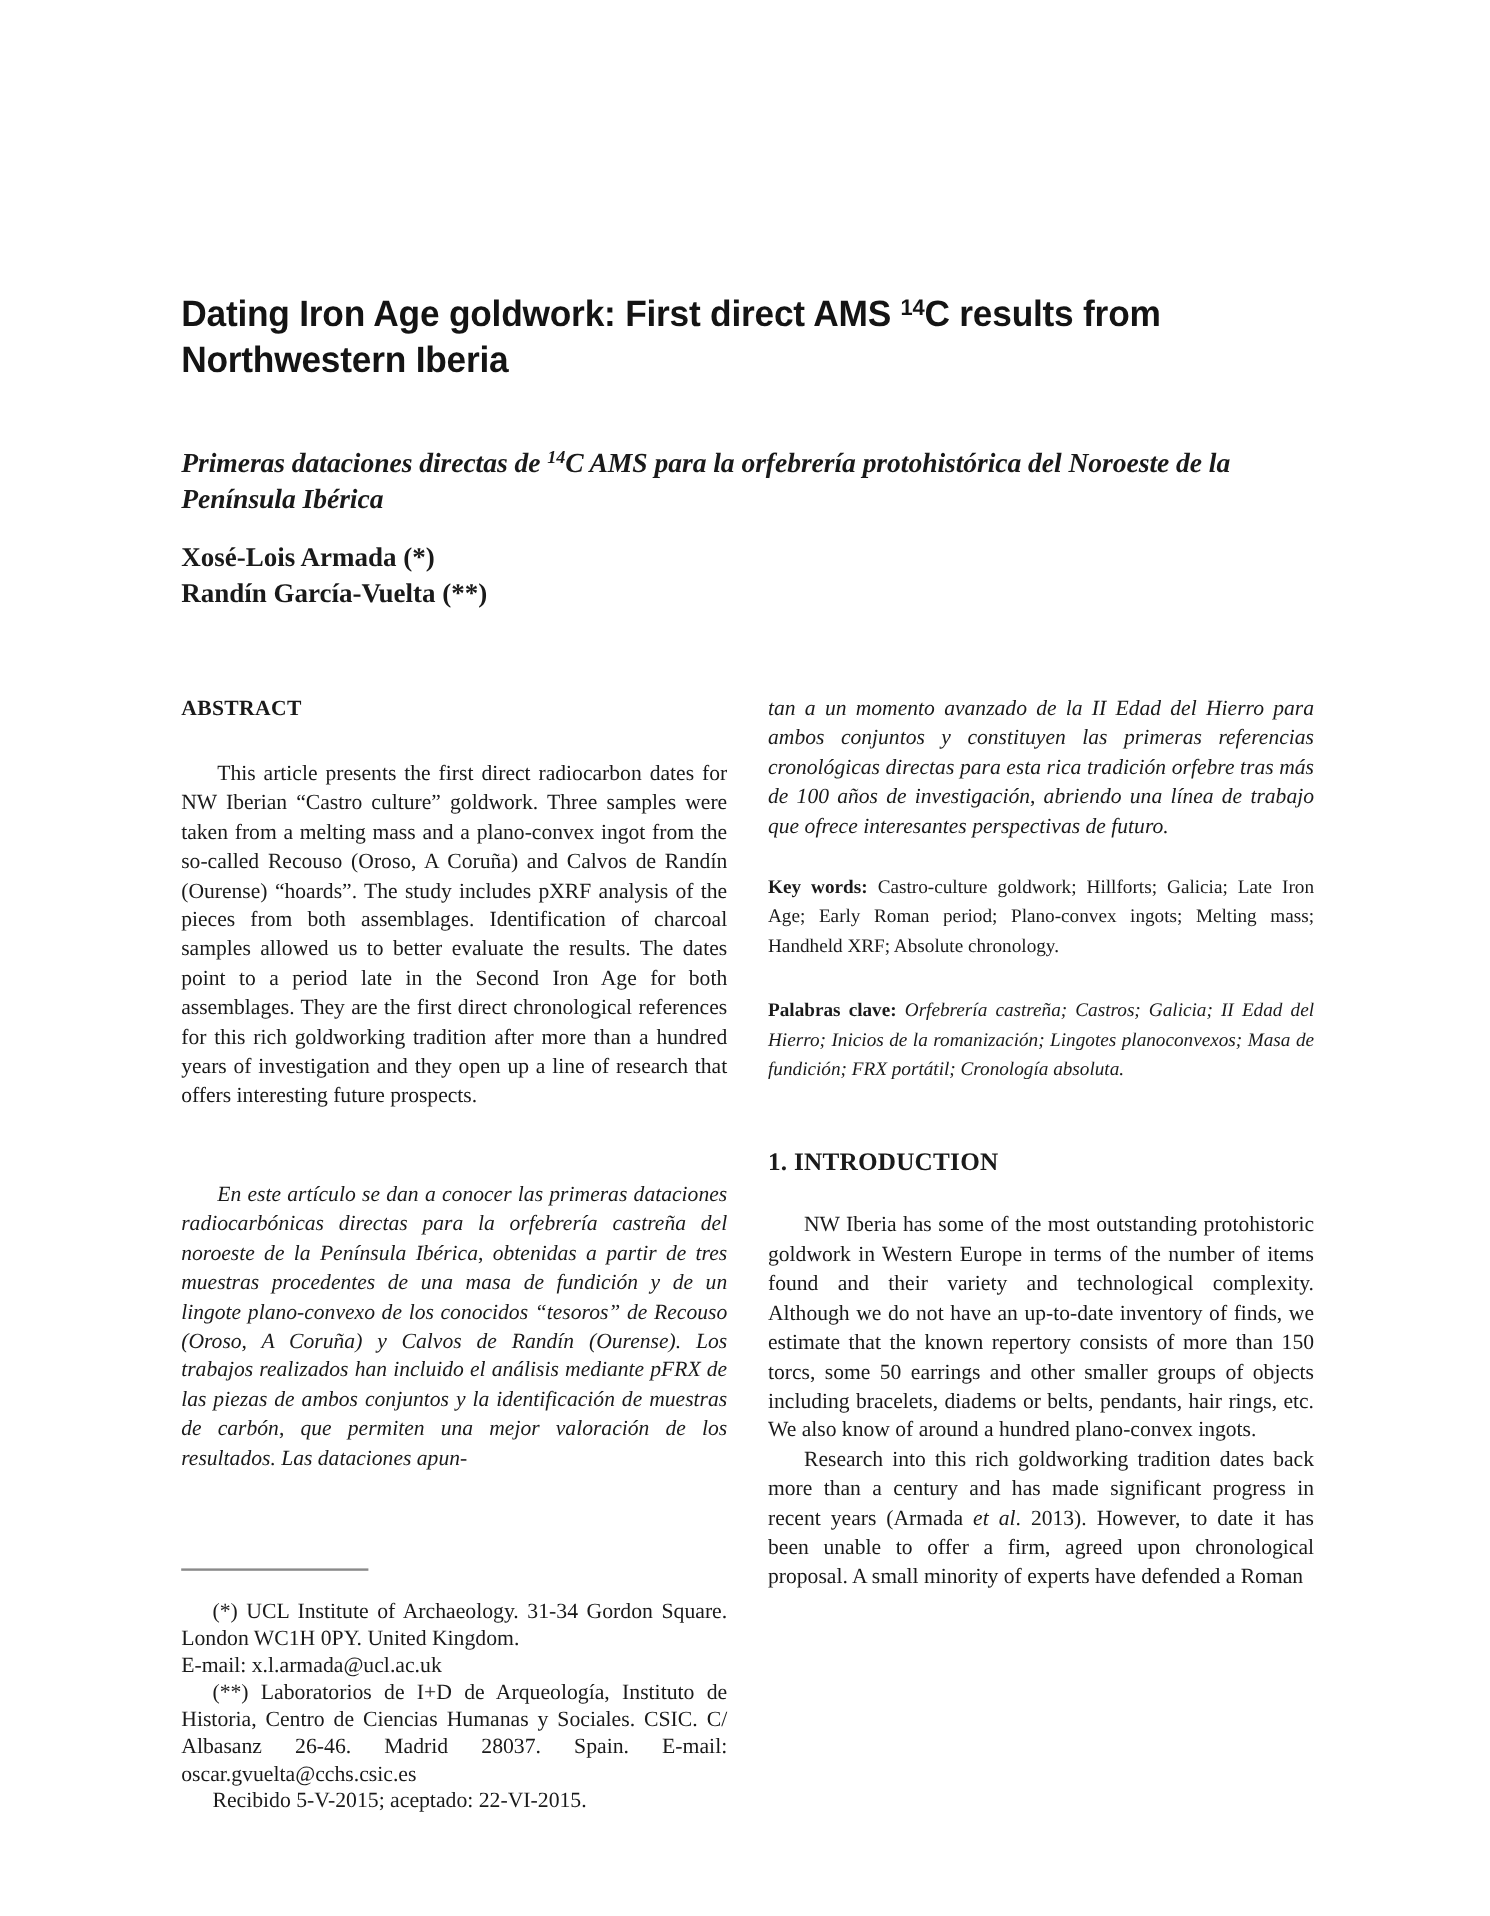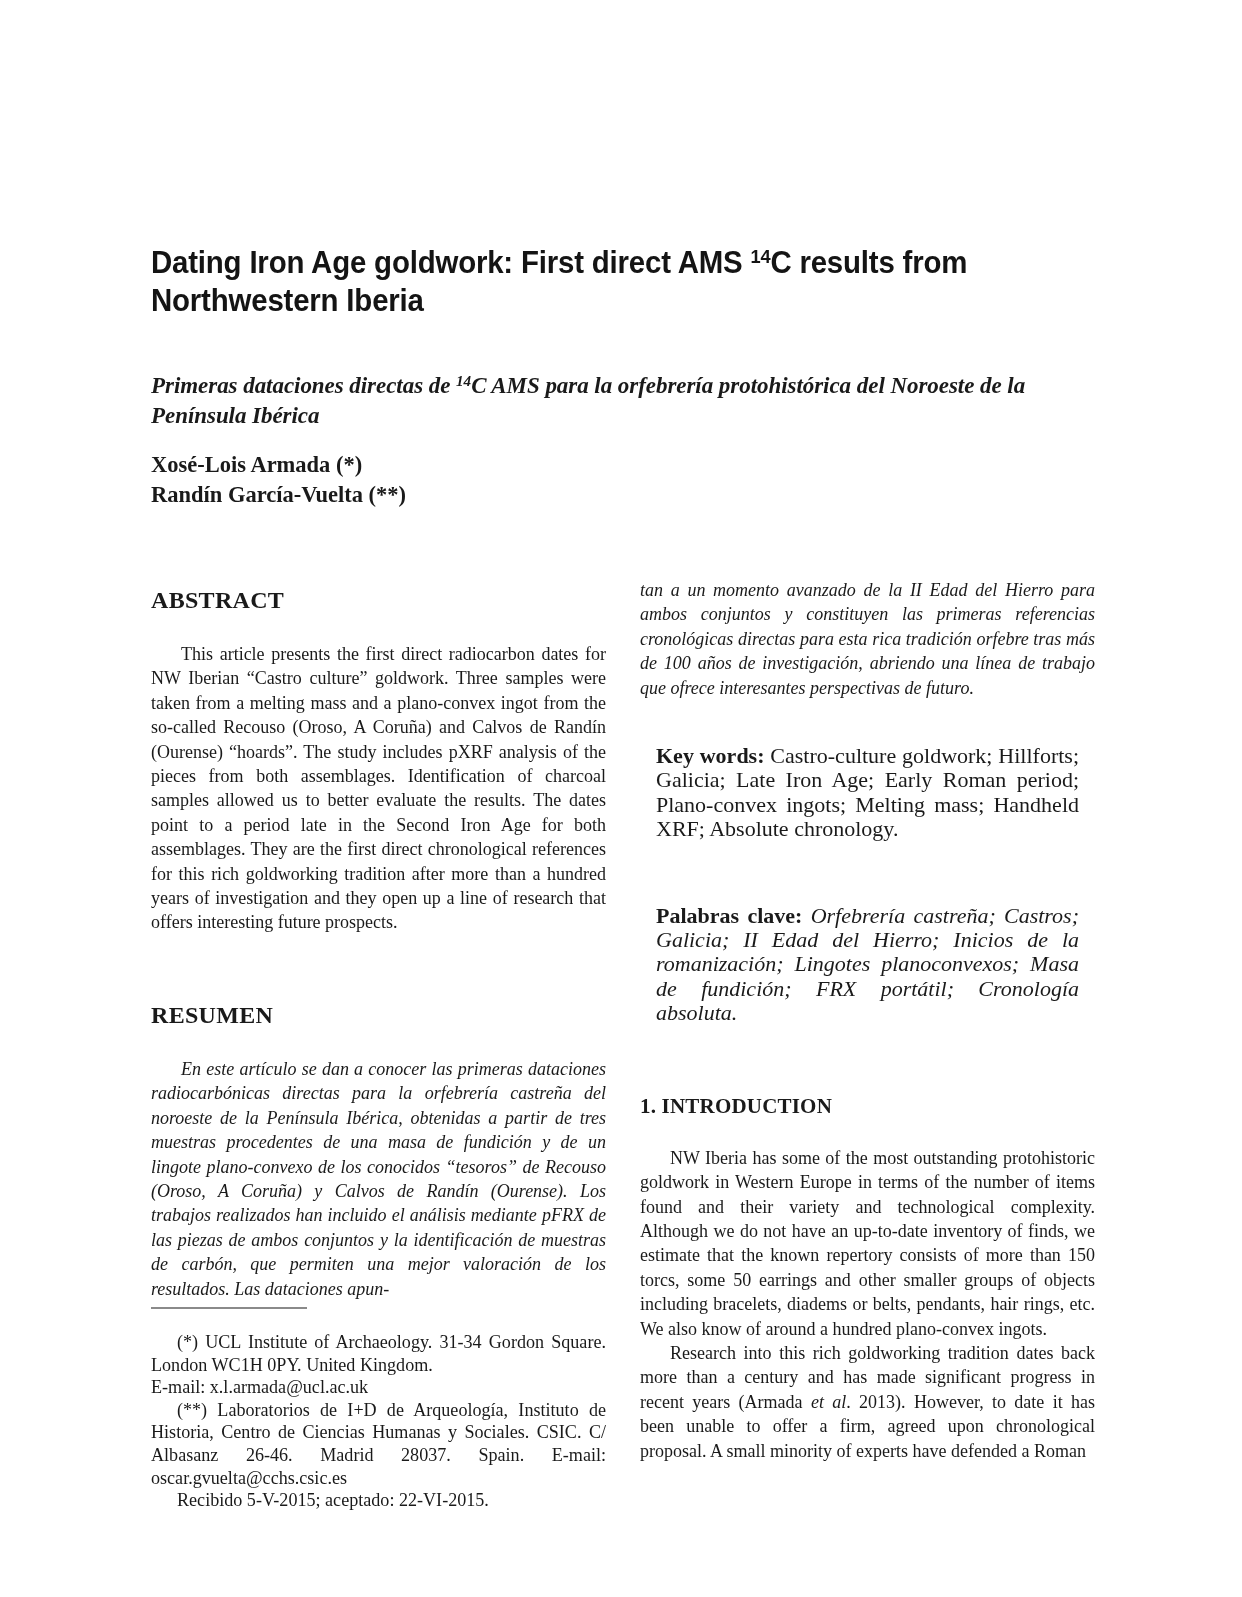--- a/index.html
+++ b/index.html
@@ -89,23 +89,23 @@
   .col {
     position: absolute;
     top: 578px;
     width: 455px;
   }
   .col-left  { left: 151px; }
   .col-right { left: 640px; }
 
   .sec-head {
     font-weight: bold;
-    font-size: 24px;
+    font-size: 18px;
     line-height: 24px;
-    margin: 10px 0 30px 0;
+    margin: 0 0 30px 0;
     letter-spacing: 0.3px;
   }
   .sec-head-intro {
     font-weight: bold;
     font-size: 21px;
     line-height: 24px;
     margin: 0 0 28px 0;
     letter-spacing: 0.2px;
   }
 
@@ -116,22 +116,22 @@
     text-align: justify;
     text-indent: 30px;
     hyphens: auto;
     -webkit-hyphens: auto;
   }
   p.body.noindent { text-indent: 0; }
   p.italic {
     font-style: italic;
   }
   p.keywords {
-    margin: 16px;
-    font-size: 22px;
+    margin: 0;
+    font-size: 16px;
     line-height: 24.4px;
     text-align: justify;
     text-indent: 0;
     hyphens: auto;
     -webkit-hyphens: auto;
   }
   p.keywords .lead { font-weight: bold; font-style: normal; }
   p.keywords.italic .terms { font-style: italic; }
 
   .gap-resumen { height: 58px; }
@@ -179,21 +179,20 @@
     <span class="author">Xosé-Lois Armada (*)</span>
     <span class="author">Randín García-Vuelta (**)</span>
   </div>
 
   <div class="col col-left">
     <div class="sec-head">ABSTRACT</div>
     <p class="body">This article presents the first direct radiocarbon dates for NW Iberian “Castro culture” goldwork. Three samples were taken from a melting mass and a plano-convex ingot from the so-called Recouso (Oroso, A Coruña) and Calvos de Randín (Ourense) “hoards”. The study includes pXRF analysis of the pieces from both assemblages. Identification of charcoal samples allowed us to better evaluate the results. The dates point to a period late in the Second Iron Age for both assemblages. They are the first direct chronological references for this rich goldworking tradition after more than a hundred years of investigation and they open up a line of research that offers interesting future prospects.</p>
 
     <div class="gap-resumen"></div>
 
-    <div class="sec-head">RESUMEN</div>
     <p class="body italic">En este artículo se dan a conocer las primeras dataciones radiocarbónicas directas para la orfebrería castreña del noroeste de la Península Ibérica, obtenidas a partir de tres muestras procedentes de una masa de fundición y de un lingote plano-convexo de los conocidos “tesoros” de Recouso (Oroso, A Coruña) y Calvos de Randín (Ourense). Los trabajos realizados han incluido el análisis mediante pFRX de las piezas de ambos conjuntos y la identificación de muestras de carbón, que permiten una mejor valoración de los resultados. Las dataciones apun-</p>
   </div>
 
   <div class="col col-right">
     <p class="body noindent italic">tan a un momento avanzado de la II Edad del Hierro para ambos conjuntos y constituyen las primeras referencias cronológicas directas para esta rica tradición orfebre tras más de 100 años de investigación, abriendo una línea de trabajo que ofrece interesantes perspectivas de futuro.</p>
 
     <div class="gap-kw"></div>
 
     <p class="keywords"><span class="lead">Key words:</span><span class="terms"> Castro-culture goldwork; Hillforts; Galicia; Late Iron Age; Early Roman period; Plano-convex ingots; Melting mass; Handheld XRF; Absolute chronology.</span></p>
 

